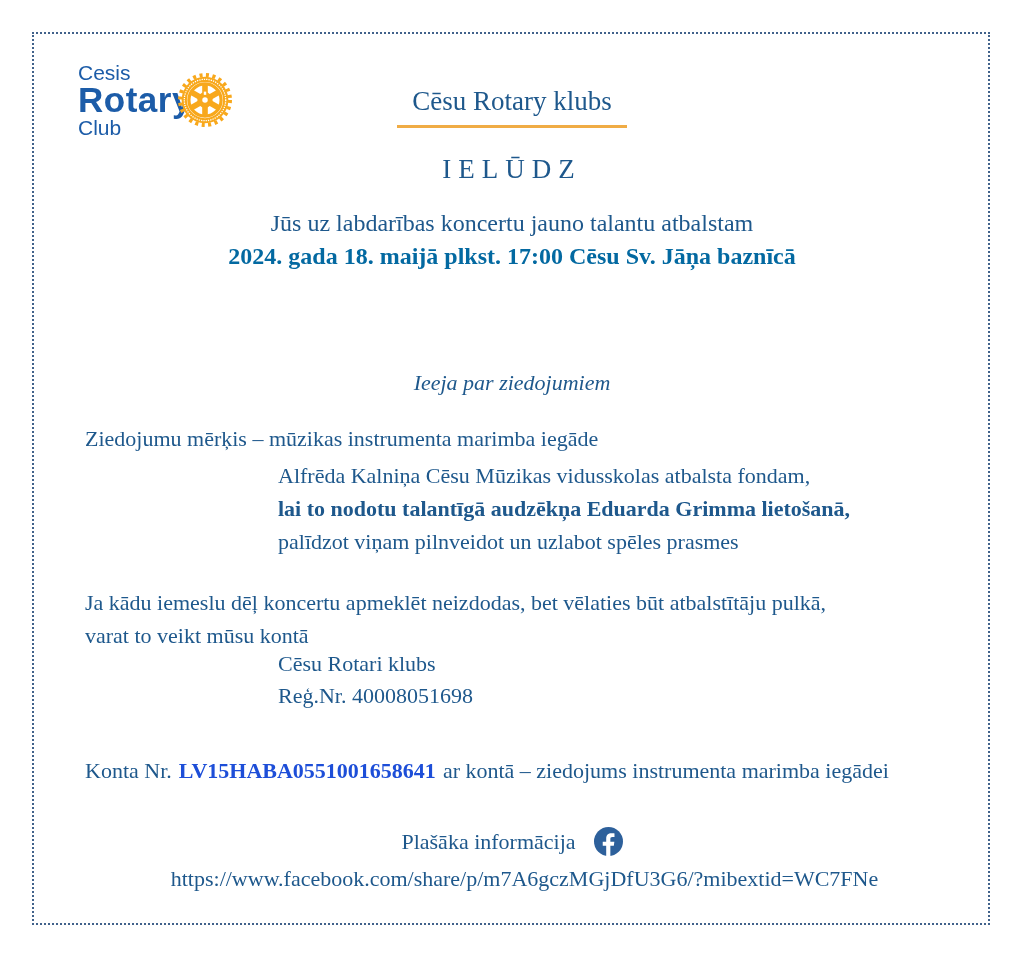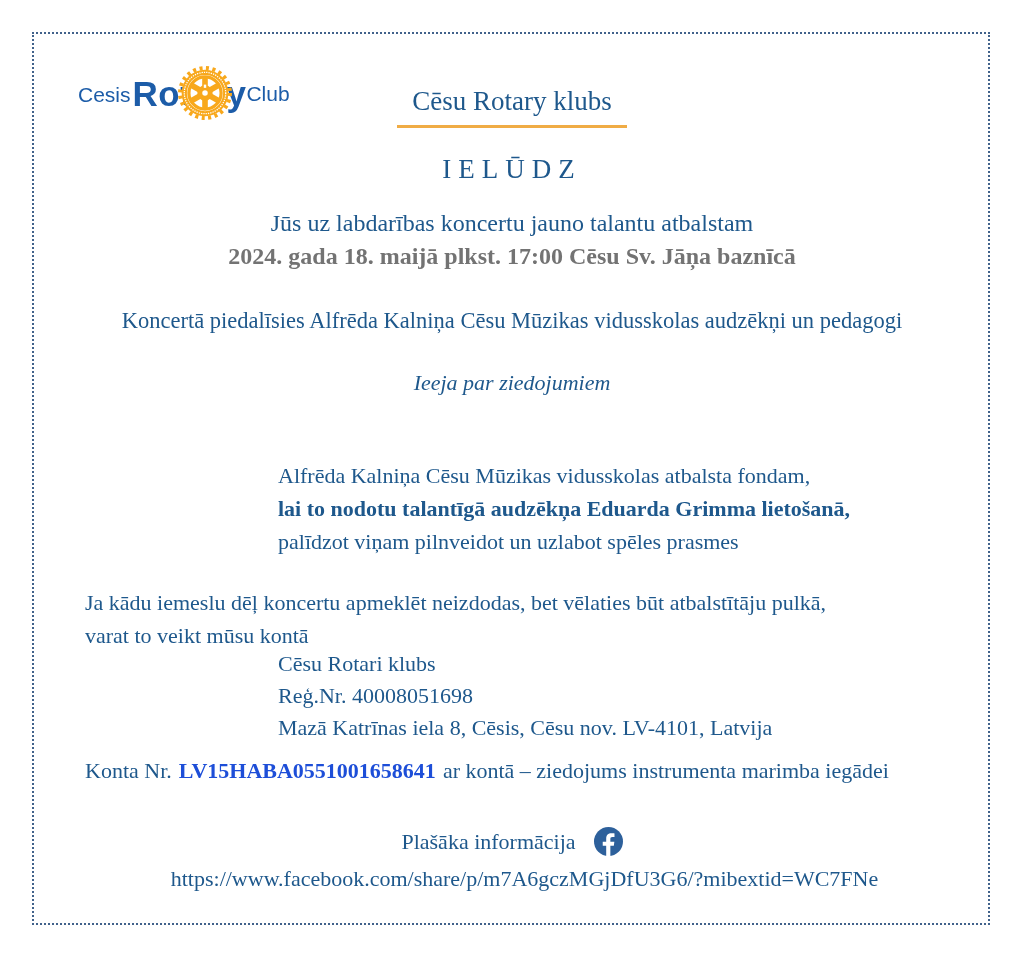--- a/index.html
+++ b/index.html
@@ -16,33 +16,33 @@
     left:32px;top:32px;right:34px;bottom:35px;
     border:2px dotted #41628b;
     pointer-events:none;
   }
   .abs{position:absolute;}
   .center{left:0;right:0;text-align:center;}
 
   
   .logo{position:absolute;left:78px;top:62px;display:flex;align-items:center;
         font-family:"Liberation Sans", sans-serif;color:#1c5ca8;}
-  .logo-text{display:flex;flex-direction:row;align-items:center;width:95px;}
+  .logo-text{display:flex;flex-direction:column;align-items:flex-start;width:95px;}
   .logo-city{font-size:21px;line-height:21px;margin-right:2px;}
   .logo-brand{font-size:35px;line-height:34px;font-weight:700;letter-spacing:.5px;}
   .logo-club{font-size:21px;line-height:22px;margin-right:6px;}
   .wheel{margin-left:3px;margin-top:2px;}
 
   
   .club-title{top:86px;font-size:27px;}
   .club-title span{display:inline-block;padding:0 15px 8px 15px;border-bottom:3px solid #f0ac45;}
   .invite-heading{top:154px;font-size:27px;letter-spacing:7px;}
 
   .invite-line{top:210px;font-size:24px;}
-  .date-line{top:243px;font-size:24px;font-weight:700;color:#737373;}
+  .date-line{top:243px;font-size:24px;font-weight:700;color:#0369a1;}
   .participants-line{top:308px;font-size:22.5px;}
   .entry-line{top:370px;font-size:22px;font-style:italic;}
 
   .body-line{left:85px;right:60px;font-size:22px;}
   .indent{left:278px;}
 
   .konta{white-space:nowrap;}
   .konta .acct{font-weight:700;color:#1d4ed8;margin:0 7px;}
 
   .footer-row{top:827px;left:0;right:0;display:flex;justify-content:center;align-items:center;
@@ -81,32 +81,31 @@
     </span>
   </div>
 
   <div class="abs center invite-heading">IELŪDZ</div>
   <div class="abs center club-title">
     <span>Cēsu Rotary klubs</span>
   </div>
 
   <div class="abs center invite-line">Jūs uz labdarības koncertu jauno talantu atbalstam</div>
   <div class="abs center date-line">2024. gada 18. maijā plkst. 17:00 Cēsu Sv. Jāņa baznīcā</div>
-  <div class="abs center participants-line">Koncertā piedalīsies Alfrēda Kalniņa Cēsu Mūzikas vidusskolas audzēkņi un pedagogi</div>
   <div class="abs center entry-line">Ieeja par ziedojumiem</div>
 
+  <div class="abs body-line" style="top:426px;">Ziedojumu mērķis – mūzikas instrumenta marimba iegāde</div>
   <div class="abs body-line indent" style="top:463px;">Alfrēda Kalniņa Cēsu Mūzikas vidusskolas atbalsta fondam,</div>
   <div class="abs body-line indent" style="top:496px;font-weight:bold;">lai to nodotu talantīgā audzēkņa Eduarda Grimma lietošanā,</div>
   <div class="abs body-line" style="top:590px;">Ja kādu iemeslu dēļ koncertu apmeklēt neizdodas, bet vēlaties būt atbalstītāju pulkā,</div>
 
   <div class="abs body-line indent" style="top:529px;">palīdzot viņam pilnveidot un uzlabot spēles prasmes</div>
   <div class="abs body-line" style="top:623px;">varat to veikt mūsu kontā</div>
   <div class="abs body-line indent" style="top:651px;">Cēsu Rotari klubs</div>
   <div class="abs body-line indent" style="top:683px;">Reģ.Nr. 40008051698</div>
-  <div class="abs body-line indent" style="top:715px;">Mazā Katrīnas iela 8, Cēsis, Cēsu nov. LV-4101, Latvija</div>
 
   <div class="abs body-line konta" style="top:758px;">
     <span>Konta Nr.</span><span class="acct">LV15HABA0551001658641</span><span>ar kontā – ziedojums instrumenta marimba iegādei</span>
   </div>
 
   <div class="abs footer-row">
     <span>Plašāka informācija</span>
     <span class="fb-badge">
       <svg width="29" height="29" viewBox="0 0 36 36">
         <circle cx="18" cy="18" r="18" fill="#2d609b"></circle>

